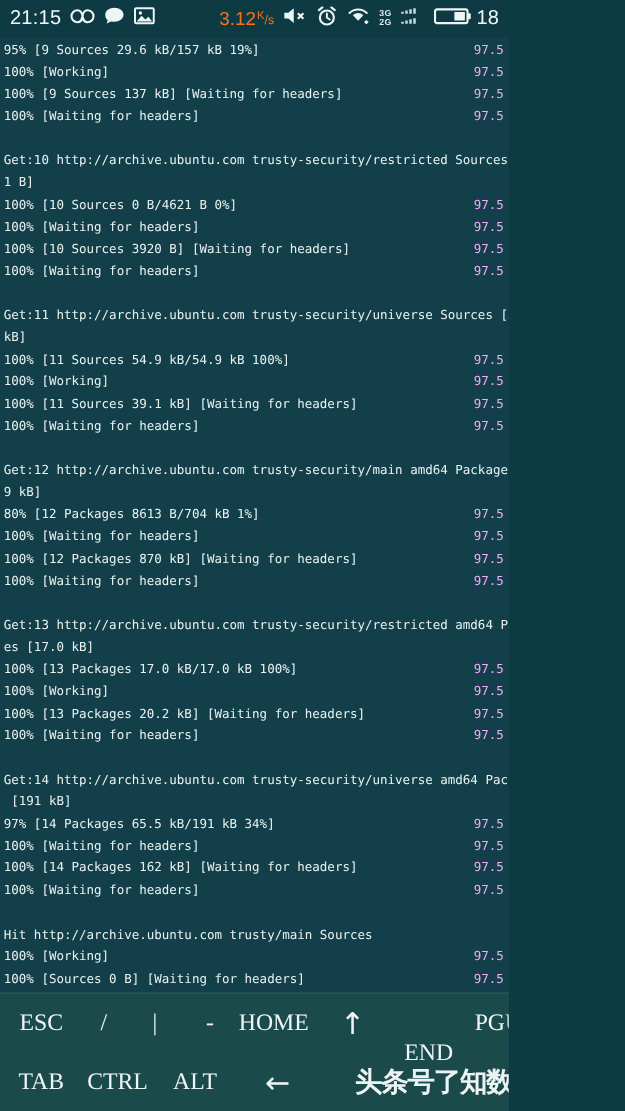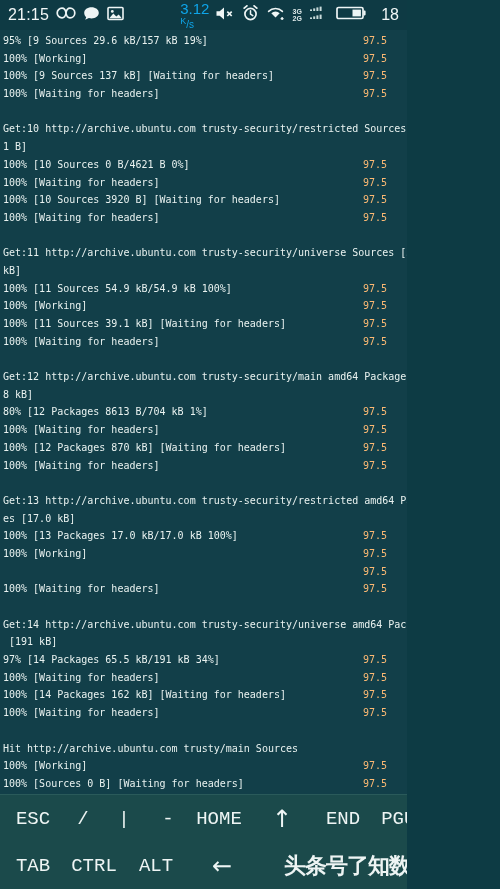--- a/index.html
+++ b/index.html
@@ -46,36 +46,35 @@
     color: #f2f7f7;
   }
   .sb-spacer { flex: 1 1 auto; }
   .sb-right {
     display: flex;
     align-items: center;
     gap: 7px;
   }
   .sb-speed {
     font-size: 15px;
-    color: #0ea5e9;
+    color: #f97316;
     display: flex;
     align-items: baseline;
-    flex-direction: column;
   }
   .sb-speed .unit {
     font-size: 10px;
     margin-left: 1px;
     line-height: 1;
   }
   .sb-speed .unit sup { font-size: 9px; }
   .ico { display: block; }
   .sb-battery {
     display: flex;
     align-items: center;
-    gap: 15px;
+    gap: 4px;
   }
   .sb-batt-num {
     font-size: 16px;
     color: #f2f7f7;
   }
   .net-stack {
     display: flex;
     flex-direction: column;
     justify-content: center;
     line-height: 1;
@@ -99,23 +98,23 @@
     height: 17.7px;
     line-height: 17.7px;
     font-family: "DejaVu Sans Mono", monospace;
     font-size: 10px;
     color: #e9f2f0;
     white-space: pre;
     letter-spacing: 0px;
   }
   .term-line .rt {
     position: absolute;
-    right: 16px;
+    right: 0;
     top: 0;
-    color: #fdba74;
+    color: #f0abfc;
     margin-left: 16px;
   }
 
   
   .keybar {
     flex: 0 0 94px;
     background: #1b4a4b;
     border-top: 1px solid #2a5a5a;
     position: relative;
     display: flex;
@@ -123,21 +122,21 @@
     overflow: hidden;
   }
   .key-row {
     flex: 1 1 0;
     display: flex;
     align-items: center;
     position: relative;
   }
   .key {
     color: #eef5f4;
-    font-family: Liberation Mono, monospace;
+    font-family: Liberation Serif, serif;
     font-size: 19px;
     text-align: center;
     position: absolute;
     top: 50%;
     transform: translate(-50%, -50%);
     white-space: nowrap;
     user-select: none;
   }
   .key.arrow {
     font-size: 24px;
@@ -265,31 +264,31 @@
       <div class="term-line"><span>100% [Waiting for headers]</span><span class="rt">97.5</span></div>
       <div class="term-line"><span></span></div>
       <div class="term-line"><span>Get:11 http://archive.ubuntu.com trusty-security/universe Sources [54.9</span></div>
       <div class="term-line"><span>kB]</span></div>
       <div class="term-line"><span>100% [11 Sources 54.9 kB/54.9 kB 100%]</span><span class="rt">97.5</span></div>
       <div class="term-line"><span>100% [Working]</span><span class="rt">97.5</span></div>
       <div class="term-line"><span>100% [11 Sources 39.1 kB] [Waiting for headers]</span><span class="rt">97.5</span></div>
       <div class="term-line"><span>100% [Waiting for headers]</span><span class="rt">97.5</span></div>
       <div class="term-line"><span></span></div>
       <div class="term-line"><span>Get:12 http://archive.ubuntu.com trusty-security/main amd64 Packages [70</span></div>
-      <div class="term-line"><span>8 kB]</span></div>
+      <div class="term-line"><span>9 kB]</span></div>
       <div class="term-line"><span>80% [12 Packages 8613 B/704 kB 1%]</span><span class="rt">97.5</span></div>
       <div class="term-line"><span>100% [Waiting for headers]</span><span class="rt">97.5</span></div>
       <div class="term-line"><span>100% [12 Packages 870 kB] [Waiting for headers]</span><span class="rt">97.5</span></div>
       <div class="term-line"><span>100% [Waiting for headers]</span><span class="rt">97.5</span></div>
       <div class="term-line"><span></span></div>
       <div class="term-line"><span>Get:13 http://archive.ubuntu.com trusty-security/restricted amd64 Packag</span></div>
       <div class="term-line"><span>es [17.0 kB]</span></div>
       <div class="term-line"><span>100% [13 Packages 17.0 kB/17.0 kB 100%]</span><span class="rt">97.5</span></div>
       <div class="term-line"><span>100% [Working]</span><span class="rt">97.5</span></div>
-      <div class="term-line"><span class="rt">97.5</span></div>
+      <div class="term-line"><span>100% [13 Packages 20.2 kB] [Waiting for headers]</span><span class="rt">97.5</span></div>
       <div class="term-line"><span>100% [Waiting for headers]</span><span class="rt">97.5</span></div>
       <div class="term-line"><span></span></div>
       <div class="term-line"><span>Get:14 http://archive.ubuntu.com trusty-security/universe amd64 Packages</span></div>
       <div class="term-line"><span> [191 kB]</span></div>
       <div class="term-line"><span>97% [14 Packages 65.5 kB/191 kB 34%]</span><span class="rt">97.5</span></div>
       <div class="term-line"><span>100% [Waiting for headers]</span><span class="rt">97.5</span></div>
       <div class="term-line"><span>100% [14 Packages 162 kB] [Waiting for headers]</span><span class="rt">97.5</span></div>
       <div class="term-line"><span>100% [Waiting for headers]</span><span class="rt">97.5</span></div>
       <div class="term-line"><span></span></div>
       <div class="term-line"><span>Hit http://archive.ubuntu.com trusty/main Sources</span></div>
@@ -299,21 +298,21 @@
     </div>
 
   <div class="keybar">
     <div class="key-row" id="key-row-1">
         <div class="key" style="left: 33px;">ESC</div>
         <div class="key" style="left: 83px;">/</div>
         <div class="key" style="left: 124px;">|</div>
         <div class="key" style="left: 168px;">-</div>
         <div class="key" style="left: 219px;">HOME</div>
         <div class="key arrow" style="left: 282px;">↑</div>
-        <div class="key" style="left: 343px;">END</div>
+        <div class="key" style="left: 343px; margin-top: 24px;">END</div>
         <div class="key" style="left: 404px;">PGUP</div>
         <div class="key" style="left: 467px;">FN</div>
       </div>
     <div class="key-row" id="key-row-2">
       <div class="watermark">头条号了知数码行天下</div>
     <div class="key" style="left: 33px;">TAB</div>
         <div class="key" style="left: 94px;">CTRL</div>
         <div class="key" style="left: 156px;">ALT</div>
         <div class="key arrow" style="left: 222px;">←</div>
         <div class="key" style="left: 455px;">DEL</div>

